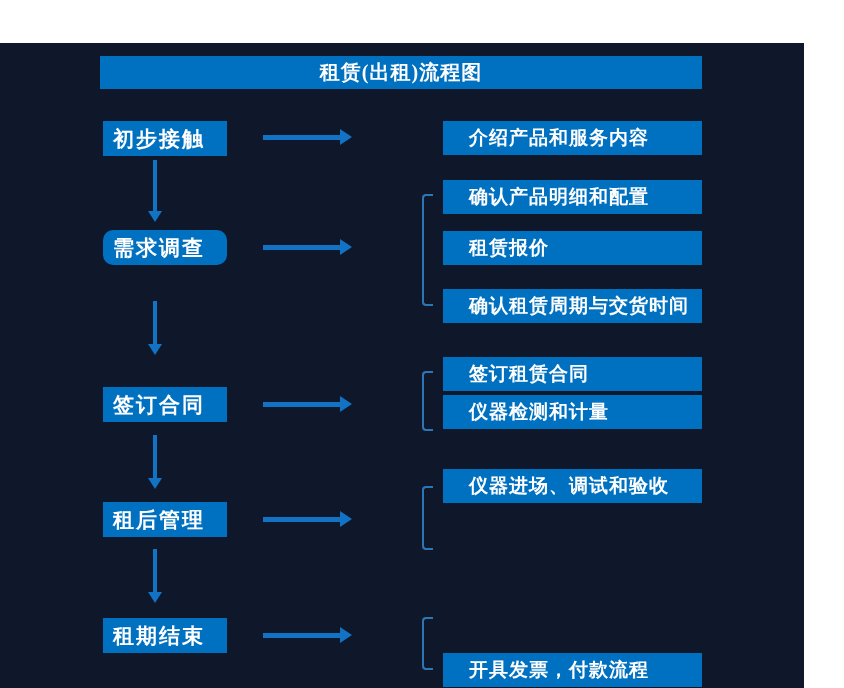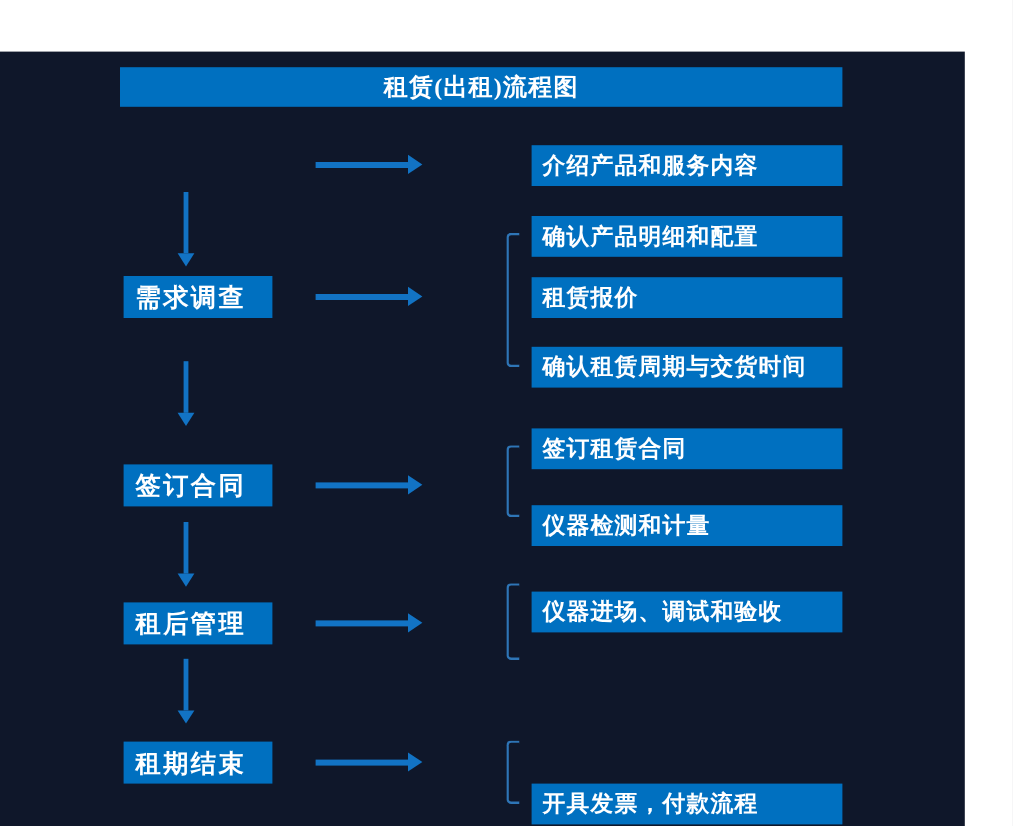--- a/index.html
+++ b/index.html
@@ -39,45 +39,45 @@
     background: #0070C0;
     color: #ffffff;
     font-size: 21px;
     font-weight: bold;
     display: flex;
     align-items: center;
     padding-left: 10px;
     letter-spacing: 2px;
   }
   .lb1 { top: 78px; }
-  .lb2 { top: 187px; }
+  .lb2 { top: 187px; border-radius: 10px; }
   .lb3 { top: 344px; }
   .lb4 { top: 459px; }
   .lb5 { top: 575px; text-align: right; }
 
   .rbox {
     position: absolute;
     left: 443px;
     width: 259px; height: 34px;
     background: #0070C0;
     color: #ffffff;
     font-size: 19px;
     font-weight: bold;
     display: flex;
     align-items: center;
-    padding-left: 9px;
+    padding-left: 26px;
     letter-spacing: 1px;
   }
   .rb1  { top: 78px; }
   .rb2  { top: 137px; }
   .rb3  { top: 188px; }
   .rb4  { top: 246px; }
   .rb5  { top: 314px; }
-  .rb6  { top: 378px; }
-  .rb7  { top: 450px; }
+  .rb6  { top: 352px; }
+  .rb7  { top: 426px; }
   .rb8  { top: 491px; }
   .rb9  { top: 559px; }
   .rb10 { top: 610px; }
 
   
   .ha {
     position: absolute;
     left: 263px;
     width: 77px; height: 5px;
     background: #1273C4;
@@ -133,20 +133,21 @@
   .br3 { top: 443px; height: 64px; }
   .br4 { top: 574px; height: 53px; }
 </style>
 </head>
 <body>
 
 <div class="canvas">
 
   <div class="title-bar">租赁(出租)流程图</div>
 
+  <div class="lbox lb1">初步接触</div>
   <div class="lbox lb2">需求调查</div>
   <div class="lbox lb3">签订合同</div>
   <div class="lbox lb4">租后管理</div>
   <div class="lbox lb5">租期结束</div>
 
   <div class="ha ha1"></div>
   <div class="ha ha2"></div>
   <div class="ha ha3"></div>
   <div class="ha ha4"></div>
   <div class="ha ha5"></div>

